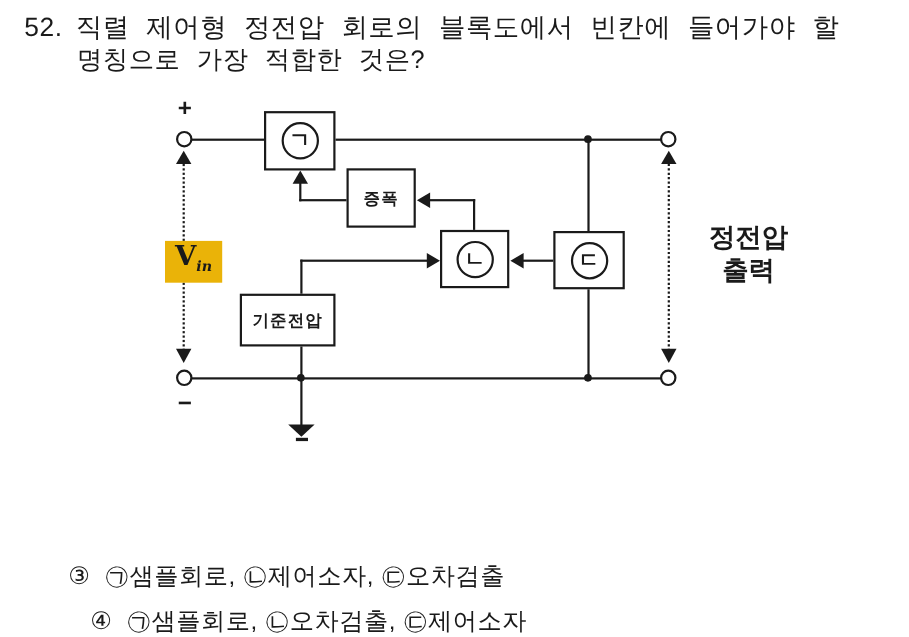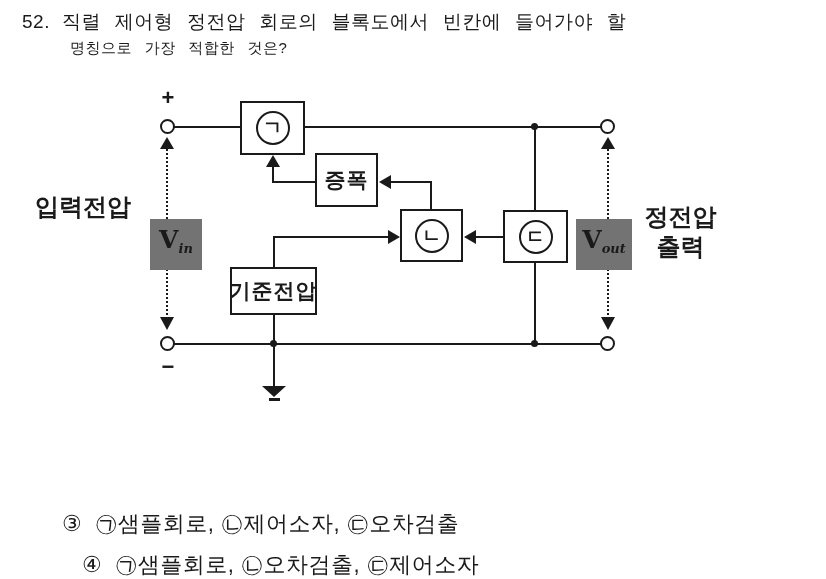--- a/index.html
+++ b/index.html
@@ -1,43 +1,43 @@
 <!DOCTYPE html>
 <html><head>
 <meta charset="utf-8">
 <style>
   html,body{margin:0;padding:0;}
   #page{position:relative;width:826px;height:579px;background:#ffffff;
         font-family:"Liberation Sans",sans-serif;color:#1a1a1a;overflow:hidden;}
 
   
-  .q-line1{position:absolute;left:22px;top:9px;font-size:19px;letter-spacing:.5px;word-spacing:8px;white-space:nowrap;}
+  .q-line1{position:absolute;left:22px;top:9px;font-size:24px;letter-spacing:.5px;word-spacing:8px;white-space:nowrap;}
   .q-line1 .qtext{margin-left:12px;}
-  .q-line2{position:absolute;left:70px;top:39px;font-size:15px;letter-spacing:.5px;word-spacing:8px;white-space:nowrap;}
+  .q-line2{position:absolute;left:70px;top:39px;font-size:23px;letter-spacing:.5px;word-spacing:8px;white-space:nowrap;}
 
   
   .wire{position:absolute;background:#1a1a1a;}
   .dotline{position:absolute;width:0;border-left:2px dotted #1a1a1a;}
   .term{position:absolute;width:15px;height:15px;border:2px solid #1a1a1a;border-radius:50%;background:#fff;box-sizing:border-box;}
   .dot{position:absolute;width:7px;height:7px;background:#1a1a1a;border-radius:50%;}
   .arr{position:absolute;width:0;height:0;}
   .arr.up{border-left:7px solid transparent;border-right:7px solid transparent;border-bottom:12px solid #1a1a1a;}
   .arr.down{border-left:7px solid transparent;border-right:7px solid transparent;border-top:13px solid #1a1a1a;}
   .arr.left{border-top:7px solid transparent;border-bottom:7px solid transparent;border-right:12px solid #1a1a1a;}
   .arr.right{border-top:7px solid transparent;border-bottom:7px solid transparent;border-left:12px solid #1a1a1a;}
 
   .blk{position:absolute;border:2px solid #1a1a1a;background:#fff;box-sizing:border-box;
        display:flex;align-items:center;justify-content:center;}
   .circ{width:34px;height:34px;border:2px solid #1a1a1a;border-radius:50%;box-sizing:border-box;
         display:flex;align-items:center;justify-content:center;font-size:19px;font-weight:bold;}
-  .blktext{font-size:21px;font-weight:bold;letter-spacing:1px;white-space:nowrap;}
+  .blktext{font-size:15px;font-weight:bold;letter-spacing:1px;white-space:nowrap;}
 
   .sidelabel{position:absolute;font-size:24px;font-weight:bold;text-align:center;line-height:32px;white-space:nowrap;}
-  .vlabel{position:absolute;background:#737373;text-align:center;font-family:"DejaVu Serif",serif;font-weight:bold;
-          font-size:25px;line-height:40px;white-space:nowrap;padding:1px 0;}
+  .vlabel{position:absolute;background:#eab308;text-align:center;font-family:"DejaVu Serif",serif;font-weight:bold;
+          font-size:25px;line-height:26px;white-space:nowrap;padding:1px 0;}
   .vlabel .vsub{font-size:13px;font-style:italic;vertical-align:-5px;}
   .sign{position:absolute;width:18px;text-align:center;font-size:22px;font-weight:bold;line-height:22px;}
 
   .gnd-tri{position:absolute;width:0;height:0;border-left:12px solid transparent;border-right:12px solid transparent;border-top:11px solid #1a1a1a;}
   .gnd-bar{position:absolute;background:#1a1a1a;}
 
   
   .choice{position:absolute;left:62px;font-size:22px;white-space:nowrap;letter-spacing:.5px;}
   .choice .marker{display:inline-block;}
   .choice .ctext{margin-left:13px;}
@@ -94,40 +94,36 @@
   </div>
   <div class="blk" style="left:315px;top:153px;width:63px;height:54px;">
     <span class="blktext">증폭</span>
   </div>
   <div class="blk" style="left:400px;top:209px;width:63px;height:53px;">
     <div class="circ">ㄴ</div>
   </div>
   <div class="blk" style="left:503px;top:210px;width:65px;height:53px;">
     <div class="circ">ㄷ</div>
   </div>
-  <div class="blk" style="left:230px;top:267px;width:87px;height:48px;">
+  <div class="blk" style="left:218px;top:267px;width:87px;height:48px;">
     <span class="blktext">기준전압</span>
   </div>
 
   <div class="gnd-tri" style="left:262px;top:386px;"></div>
   <div class="gnd-bar" style="left:269px;top:398px;width:11px;height:3px;"></div>
 
   <div class="sidelabel" style="left:18px;top:191px;width:130px;">
-    <div>입력전압</div>
   </div>
   <div class="sidelabel" style="left:628px;top:202px;width:105px;line-height:30px;">
     <div>정전압</div>
     <div>출력</div>
   </div>
 
   <div class="vlabel" style="left:150px;top:219px;width:52px;">
     <span>V</span><span class="vsub">in</span>
-  </div>
-  <div class="vlabel" style="left:576px;top:219px;width:56px;">
-    <span>V</span><span class="vsub">out</span>
   </div>
 
   <div class="choice" style="top:509px;">
     <span class="marker">③</span><span class="ctext">㉠샘플회로, ㉡제어소자, ㉢오차검출</span>
   </div>
   <div class="choice" style="top:550px;margin-left:20px;">
     <span class="marker">④</span><span class="ctext">㉠샘플회로, ㉡오차검출, ㉢제어소자</span>
   </div>
 
 </div>

